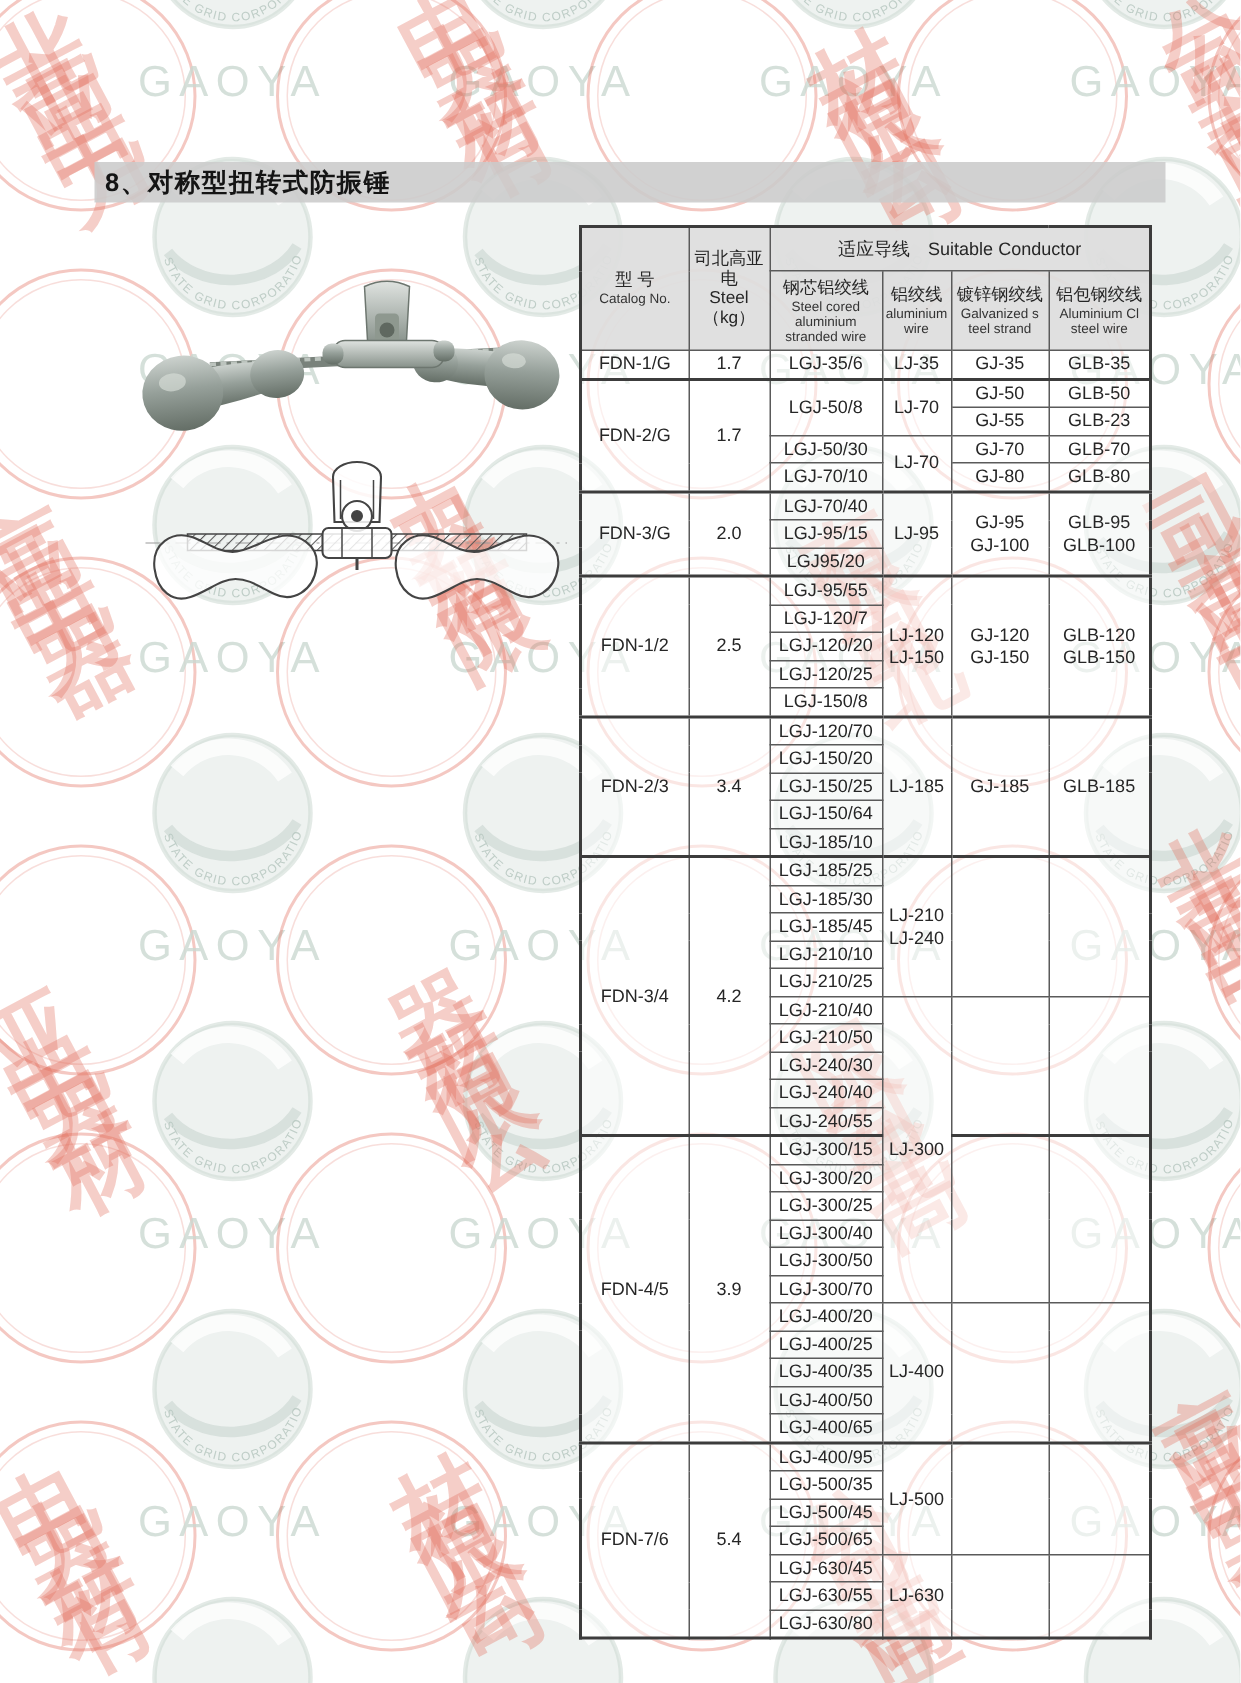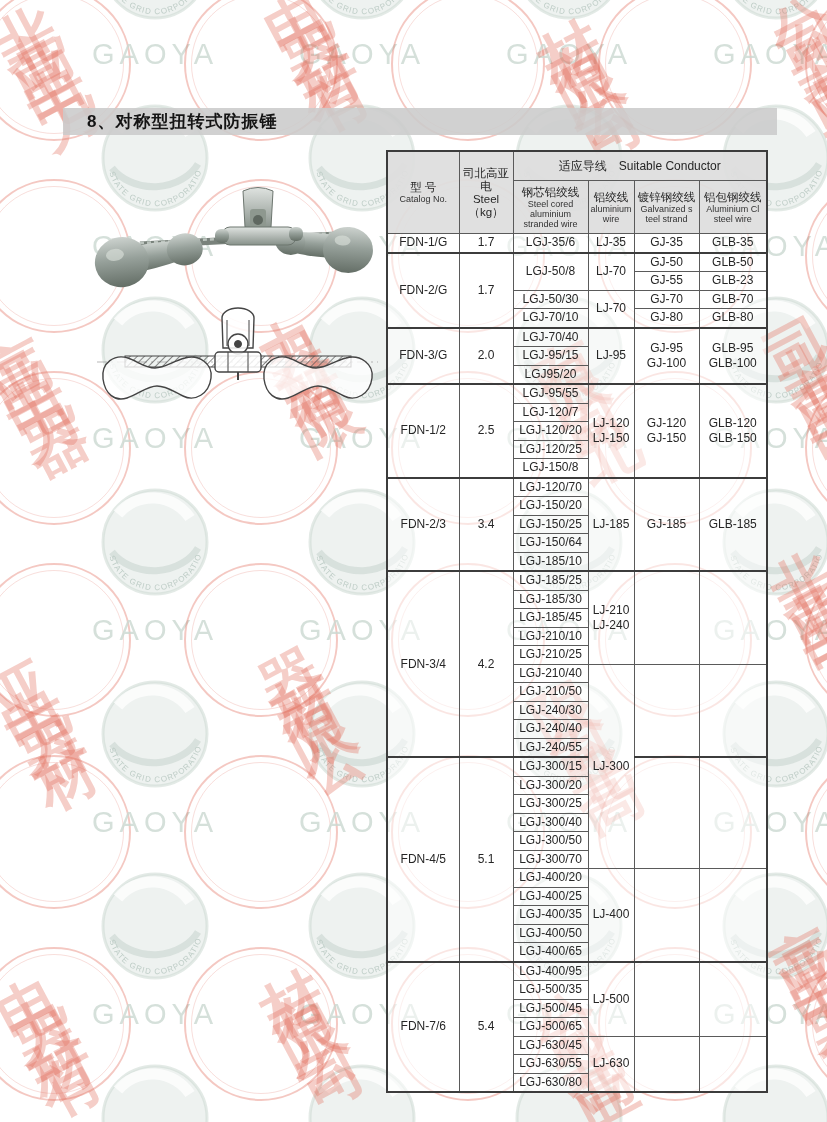--- a/index.html
+++ b/index.html
@@ -12,21 +12,21 @@
   .wm-ring::after{content:"";position:absolute;inset:5px;border-radius:50%;
            border:1px solid rgba(229,125,110,0.25);}
   .wm-globe{position:absolute;width:130px;height:168px;}
   .wm-strip{position:absolute;writing-mode:vertical-rl;text-orientation:upright;
             font-weight:bold;font-size:62px;letter-spacing:22px;
             color:rgba(226,112,94,0.34);transform:rotate(-28deg);white-space:nowrap;
             font-family:"Liberation Sans",sans-serif;}
   
   .titlebar{position:absolute;left:63px;top:108px;width:714px;height:27px;z-index:2;
             background:rgba(203,203,203,0.88);display:flex;align-items:center;}
-  .titlebar span{font-size:17px;font-weight:bold;color:#141414;padding-left:24px;
+  .titlebar span{font-size:17px;font-weight:bold;color:#141414;padding-left:7px;
                  letter-spacing:1px;}
   
   .fig{position:absolute;z-index:1;}
   
   .tablewrap{position:absolute;left:386px;top:150px;z-index:2;}
   table.spec{border-collapse:collapse;table-layout:fixed;width:380px;
              border:2px solid #3c3c3c;background:rgba(255,255,255,0.55);}
   table.spec th,table.spec td{border:1px solid #5a5a5a;text-align:center;
              vertical-align:middle;color:#262626;}
   table.spec thead th{background:rgba(219,219,219,0.85);font-weight:normal;padding:1px;}
@@ -637,21 +637,21 @@
             <td rowspan="1">LGJ-240/30</td>
           </tr>
           <tr>
             <td rowspan="1">LGJ-240/40</td>
           </tr>
           <tr>
             <td rowspan="1">LGJ-240/55</td>
           </tr>
           <tr class="grp">
             <td rowspan="11">FDN-4/5</td>
-            <td rowspan="11">5.1</td>
+            <td rowspan="11">3.9</td>
             <td rowspan="1">LGJ-300/15</td>
             <td rowspan="6"></td>
             <td rowspan="6"></td>
           </tr>
           <tr>
             <td rowspan="1">LGJ-300/20</td>
           </tr>
           <tr>
             <td rowspan="1">LGJ-300/25</td>
           </tr>

